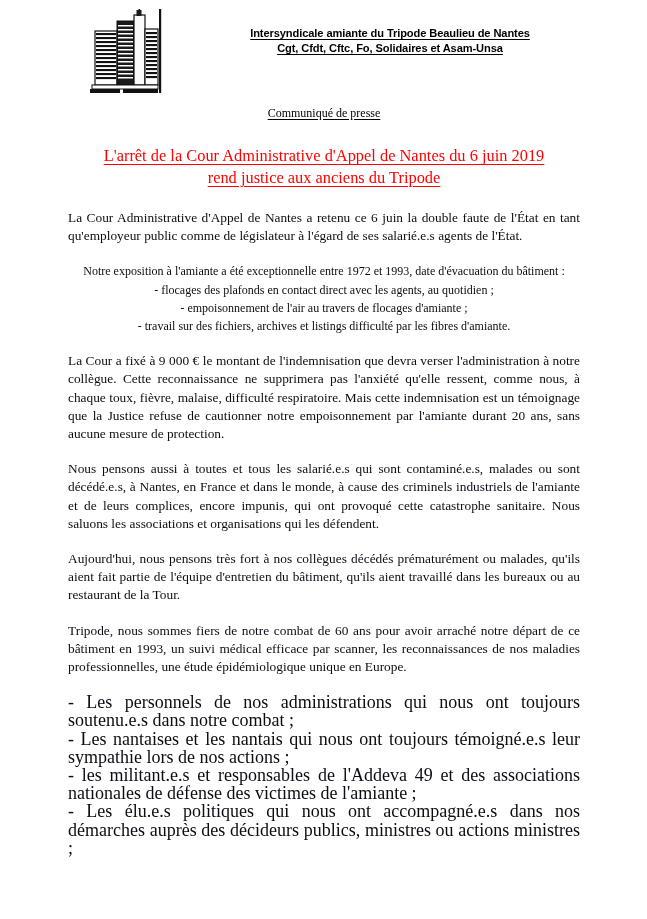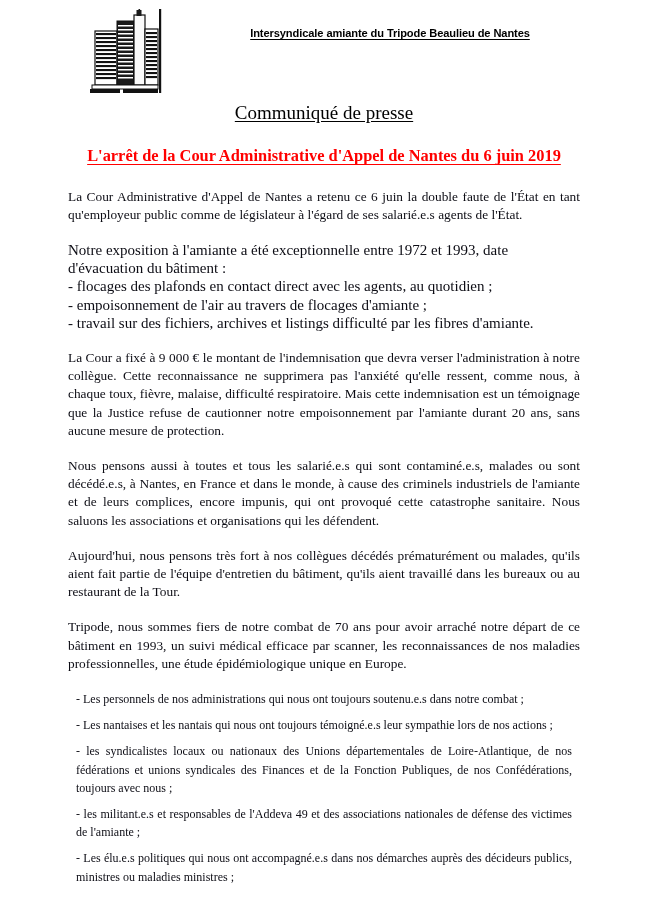--- a/index.html
+++ b/index.html
@@ -63,34 +63,34 @@
   .doc {
     position: absolute;
     left: 68px;
     top: 100px;
     width: 512px;
   }
 
   .kicker {
     text-align: center;
     font-family: "Liberation Serif", "DejaVu Serif", serif;
-    font-size: 19px;
+    font-size: 12px;
     line-height: 18px;
     color: #000000;
     margin: 4px 0 0 0;
   }
   .kicker span {
     text-decoration: underline;
     text-underline-offset: 2px;
   }
 
   .headline {
     text-align: center;
     font-family: "Liberation Serif", "DejaVu Serif", serif;
-    font-weight: bold;
+    font-weight: normal;
     font-size: 16.4px;
     line-height: 21.5px;
     color: #FF0000;
     margin: 23px 0 0 0;
   }
   .headline .hl-line {
     display: block;
     text-decoration: underline;
     text-underline-offset: 2.5px;
     text-decoration-thickness: 1.4px;
@@ -108,30 +108,30 @@
   p.para {
     margin: 0 0 17px 0;
     text-align: justify;
     text-justify: inter-word;
     font-size: 13.35px;
     line-height: 18.2px;
   }
 
   
   p.flow {
-    margin: 8px;
+    margin: 0;
     text-align: justify;
     text-justify: inter-word;
-    font-size: 12px;
+    font-size: 18px;
     line-height: 18.2px;
   }
   p.flow-left {
     margin: 0;
-    text-align: left;
-    font-size: 15px;
+    text-align: center;
+    font-size: 12px;
     line-height: 18.2px;
   }
 
   .group { margin: 0 0 17px 0; }
   .group.last { margin-bottom: 0; }
 </style>
 </head>
 <body>
 
 <div class="page">
@@ -199,57 +199,58 @@
         </g>
 
         <rect x="2" y="76" width="66" height="4" fill="#ffffff" stroke="#111111" stroke-width="1"></rect>
         <rect x="0" y="80" width="30" height="4" fill="#111111"></rect>
         <rect x="33" y="80" width="35" height="4" fill="#111111"></rect>
       </svg>
     </div>
 
     <div class="org-lines">
       <div class="org-line">Intersyndicale amiante du Tripode Beaulieu de Nantes</div>
+      <div class="org-line">Cgt, Cfdt, Cftc, Fo, Solidaires et Asam-Unsa</div>
     </div>
 
   </div>
 
   <div class="doc">
 
     <div class="kicker">
       <span>Communiqué de presse</span>
     </div>
 
     <div class="headline">
       <span class="hl-line">L'arrêt de la Cour Administrative d'Appel de Nantes du 6 juin 2019</span>
+      <span class="hl-line">rend justice aux anciens du Tripode</span>
     </div>
 
     <div class="body-block">
 
       <p class="para">La Cour Administrative d'Appel de Nantes a retenu ce 6 juin la double faute de l'État en tant qu'employeur public comme de législateur à l'égard de ses salarié.e.s agents de l'État.</p>
 
       <div class="group">
         <p class="flow-left">Notre exposition à l'amiante a été exceptionnelle entre 1972 et 1993, date d'évacuation du bâtiment :</p>
         <p class="flow-left">- flocages des plafonds en contact direct avec les agents, au quotidien ;</p>
         <p class="flow-left">- empoisonnement de l'air au travers de flocages d'amiante ;</p>
         <p class="flow-left">- travail sur des fichiers, archives et listings difficulté par les fibres d'amiante.</p>
       </div>
 
       <p class="para">La Cour a fixé à 9 000 € le montant de l'indemnisation que devra verser l'administration à notre collègue. Cette reconnaissance ne supprimera pas l'anxiété qu'elle ressent, comme nous, à chaque toux, fièvre, malaise, difficulté respiratoire. Mais cette indemnisation est un témoignage que la Justice refuse de cautionner notre empoisonnement par l'amiante durant 20 ans, sans aucune mesure de protection.</p>
 
       <p class="para">Nous pensons aussi à toutes et tous les salarié.e.s qui sont contaminé.e.s, malades ou sont décédé.e.s, à Nantes, en France et dans le monde, à cause des criminels industriels de l'amiante et de leurs complices, encore impunis, qui ont provoqué cette catastrophe sanitaire. Nous saluons les associations et organisations qui les défendent.</p>
 
       <p class="para">Aujourd'hui, nous pensons très fort à nos collègues décédés prématurément ou malades, qu'ils aient fait partie de l'équipe d'entretien du bâtiment, qu'ils aient travaillé dans les bureaux ou au restaurant de la Tour.</p>
 
-      <p class="para">Tripode, nous sommes fiers de notre combat de 70 ans pour avoir arraché notre départ de ce bâtiment en 1993, un suivi médical efficace par scanner, les reconnaissances de nos maladies professionnelles, une étude épidémiologique unique en Europe.</p>
+      <p class="para">Tripode, nous sommes fiers de notre combat de 60 ans pour avoir arraché notre départ de ce bâtiment en 1993, un suivi médical efficace par scanner, les reconnaissances de nos maladies professionnelles, une étude épidémiologique unique en Europe.</p>
 
       <div class="group last">
         <p class="flow">- Les personnels de nos administrations qui nous ont toujours soutenu.e.s dans notre combat ;</p>
         <p class="flow">- Les nantaises et les nantais qui nous ont toujours témoigné.e.s leur sympathie lors de nos actions ;</p>
-        <p class="flow">- les syndicalistes locaux ou nationaux des Unions départementales de Loire-Atlantique, de nos fédérations et unions syndicales des Finances et de la Fonction Publiques, de nos Confédérations, toujours avec nous ;</p>
         <p class="flow">- les militant.e.s et responsables de l'Addeva 49 et des associations nationales de défense des victimes de l'amiante ;</p>
-        <p class="flow">- Les élu.e.s politiques qui nous ont accompagné.e.s dans nos démarches auprès des décideurs publics, ministres ou maladies ministres ;</p>
+        <p class="flow">- Les élu.e.s politiques qui nous ont accompagné.e.s dans nos démarches auprès des décideurs publics, ministres ou actions ministres ;</p>
       </div>
 
     </div>
   </div>
 
 </div>
 
 </body></html>

